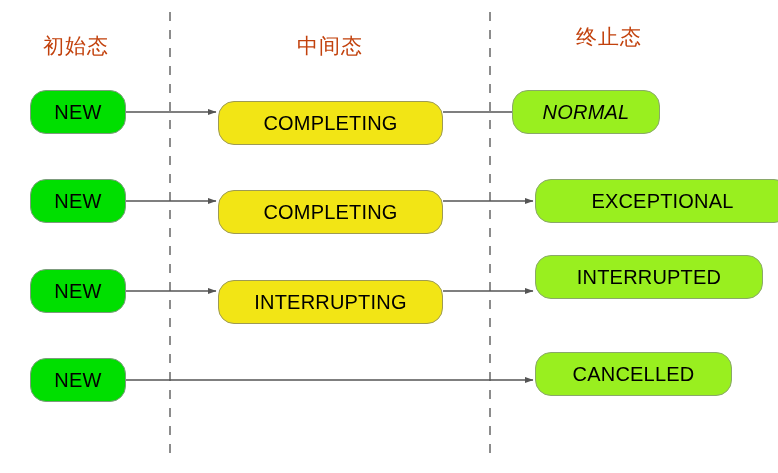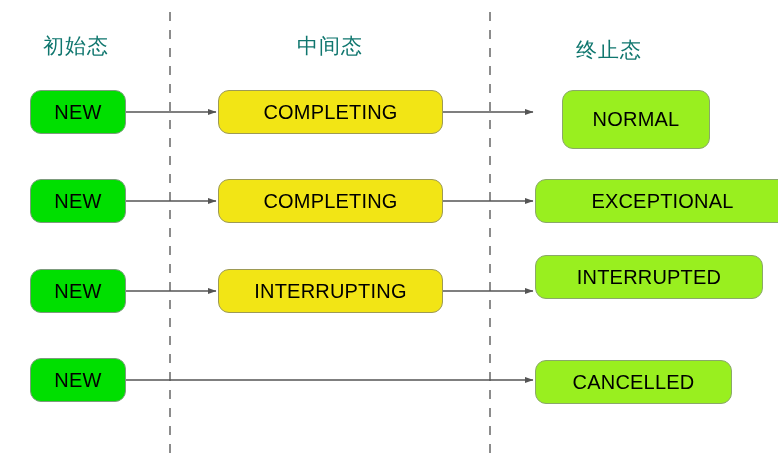--- a/index.html
+++ b/index.html
@@ -20,48 +20,49 @@
   #diagram-svg {
     position: absolute;
     left: 0;
     top: 0;
     width: 778px;
     height: 473px;
   }
   .col-header {
     position: absolute;
     font-size: 21px;
-    color: #0f766e;
+    color: #c2410c;
     font-family: Liberation Sans, sans-serif;
     text-align: center;
     white-space: nowrap;
     transform: translateX(-50%);
     letter-spacing: 1px;
   }
   .node {
     position: absolute;
     box-sizing: border-box;
     border: 1px solid #9a9a7a;
-    border-radius: 11px;
+    border-radius: 16px;
     display: flex;
     align-items: center;
     justify-content: center;
     font-size: 20px;
     color: #000000;
     font-family: "Liberation Sans", sans-serif;
     white-space: nowrap;
     letter-spacing: 0.2px;
   }
   .node-start {
     background: #00df00;
     border-color: #7d9b7d;
   }
   .node-mid {
     background: #f2e515;
     border-color: #9d9a55;
+    margin-top: 11px;
   }
   .node-end {
     background: #99ef1f;
     border-color: #8aa86a;
   }
 </style>
 </head>
 <body>
 
 <div id="diagram-root">
@@ -83,30 +84,30 @@
         <line x1="443" y1="201" x2="533" y2="201" stroke="#555555" stroke-width="1.6" marker-end="url(#arrowhead)"></line>
         <line x1="126" y1="291" x2="216" y2="291" stroke="#555555" stroke-width="1.6" marker-end="url(#arrowhead)"></line>
         <line x1="443" y1="291" x2="533" y2="291" stroke="#555555" stroke-width="1.6" marker-end="url(#arrowhead)"></line>
         <line x1="126" y1="380" x2="533" y2="380" stroke="#555555" stroke-width="1.6" marker-end="url(#arrowhead)"></line>
       </g>
   </svg>
 
   <div id="header-layer">
       <div class="col-header" style="left: 76px; top: 32px;">初始态</div>
       <div class="col-header" style="left: 330px; top: 32px; text-align: right;">中间态</div>
-      <div class="col-header" style="left: 609px; top: 36px;">终止态</div>
+      <div class="col-header" style="left: 609px; top: 23px;">终止态</div>
     </div>
   <div id="node-layer">
       <div class="node node-start" style="left: 30px; top: 90px; width: 96px; height: 44px;">
         <span>NEW</span>
       </div>
       <div class="node node-mid" style="left: 218px; top: 90px; width: 225px; height: 44px;">
         <span>COMPLETING</span>
       </div>
-      <div class="node node-end" style="left: 562px; top: 90px; width: 148px; height: 59px;">
+      <div class="node node-end" style="left: 512px; top: 90px; width: 148px; height: 44px; font-style: italic;">
         <span>NORMAL</span>
       </div>
       <div class="node node-start" style="left: 30px; top: 179px; width: 96px; height: 44px;">
         <span>NEW</span>
       </div>
       <div class="node node-mid" style="left: 218px; top: 179px; width: 225px; height: 44px;">
         <span>COMPLETING</span>
       </div>
       <div class="node node-end" style="left: 535px; top: 179px; width: 255px; height: 44px;">
         <span>EXCEPTIONAL</span>
@@ -116,18 +117,18 @@
       </div>
       <div class="node node-mid" style="left: 218px; top: 269px; width: 225px; height: 44px; text-align: right;">
         <span>INTERRUPTING</span>
       </div>
       <div class="node node-end" style="left: 535px; top: 255px; width: 228px; height: 44px;">
         <span>INTERRUPTED</span>
       </div>
       <div class="node node-start" style="left: 30px; top: 358px; width: 96px; height: 44px;">
         <span>NEW</span>
       </div>
-      <div class="node node-end" style="left: 535px; top: 360px; width: 197px; height: 44px;">
+      <div class="node node-end" style="left: 535px; top: 352px; width: 197px; height: 44px;">
         <span>CANCELLED</span>
       </div>
     </div>
 
 </div>
 
 </body></html>

